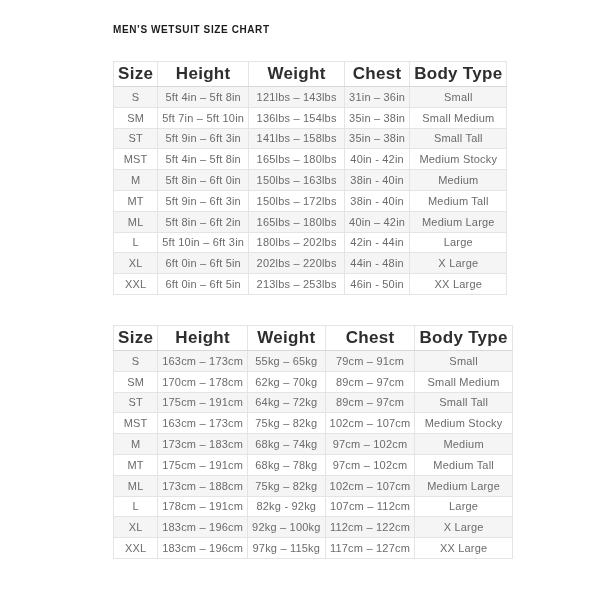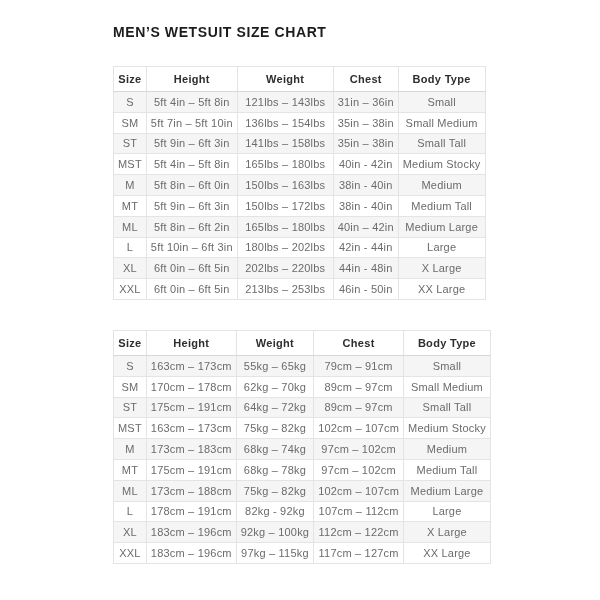--- a/index.html
+++ b/index.html
@@ -15,21 +15,21 @@
     background: #ffffff;
     overflow: hidden;
   }
   .content {
     position: absolute;
     left: 113px;
     top: 24px;
   }
   .chart-title {
     margin: 0;
-    font-size: 14px;
+    font-size: 10px;
     font-weight: 800;
     letter-spacing: 0.6px;
     color: #1c1c1c;
     white-space: nowrap;
   }
   table.size-table {
     border-collapse: collapse;
     table-layout: fixed;
   }
   #table-imperial { margin-top: 26px; }
@@ -39,21 +39,21 @@
   table.size-table td {
     border: 1px solid #e4e4e4;
     text-align: center;
     vertical-align: middle;
     padding: 0 4px;
     overflow: hidden;
     white-space: nowrap;
   }
   table.size-table th {
     height: 24px;
-    font-size: 11px;
+    font-size: 17px;
     font-weight: bold;
     color: #2e2e2e;
     letter-spacing: 0.3px;
     background: #ffffff;
     border-bottom-color: #d8d8d8;
   }
   table.size-table td {
     height: 19.8px;
     font-size: 11px;
     color: #6b6b6b;

